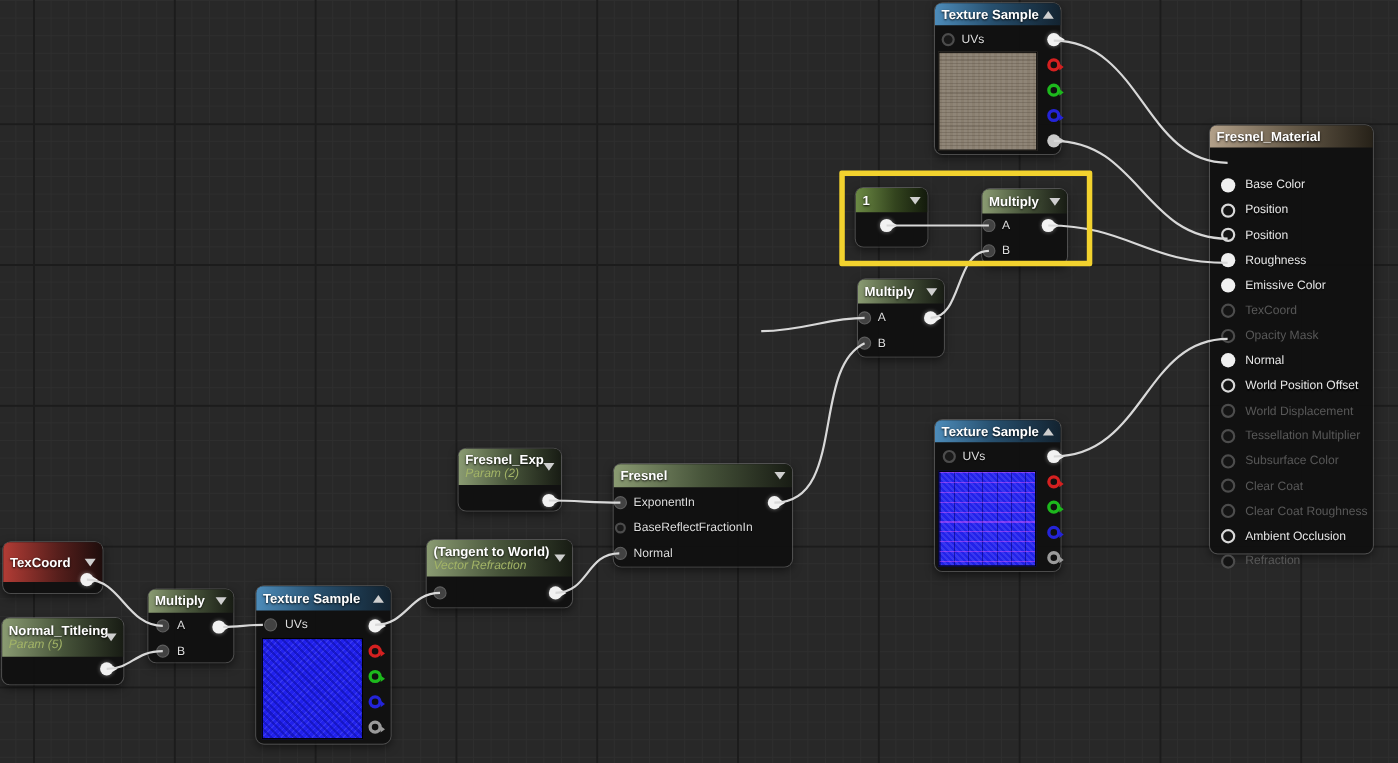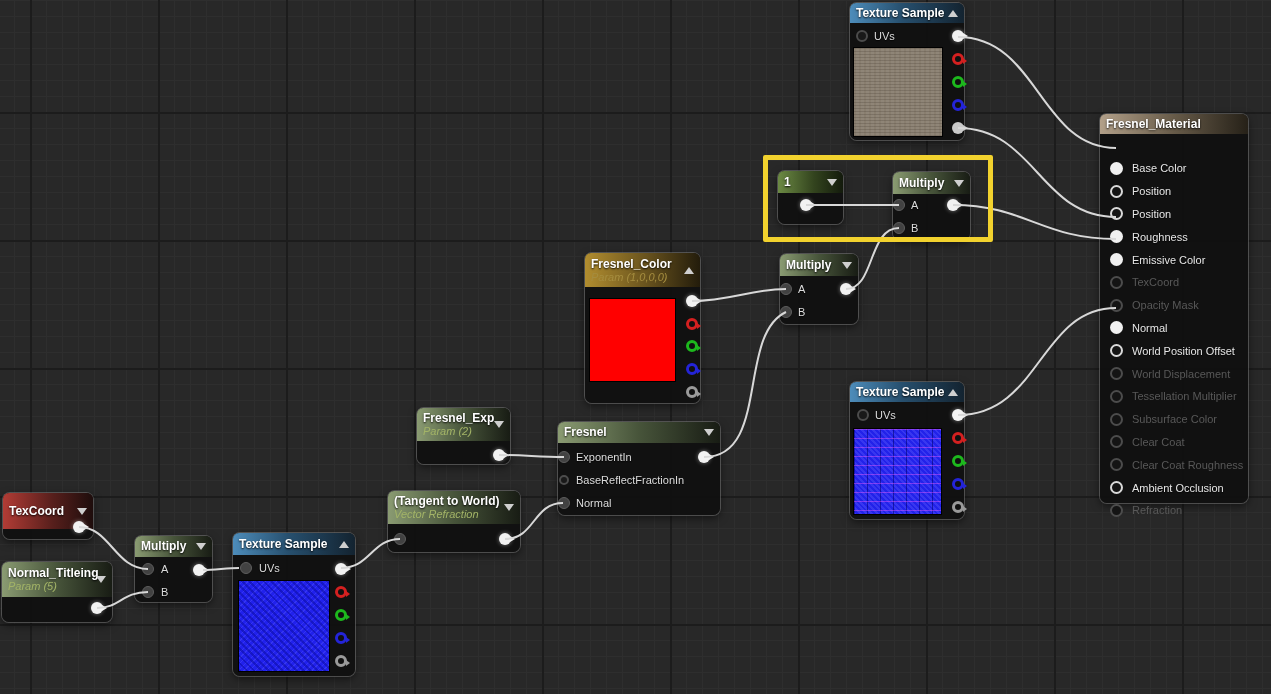--- a/index.html
+++ b/index.html
@@ -202,35 +202,20 @@
         </div>
       <span class="tri down"></span>
     </div>
     <span class="pin in-dark" style="left:0px;top:27px"></span>
     <span class="plabel" style="left:18px;top:27px">A</span>
     <span class="pin out-white" style="left:54px;top:27px"></span>
     <span class="pin in-dark" style="left:0px;top:50px"></span>
     <span class="plabel" style="left:18px;top:50px">B</span>
   </div>
 
-  <div class="node" style="left:585px;top:253px;width:115px;height:150px">
-    <div class="hdr hdr2 hdr-gold">
-      <div class="hmeta">
-        <span class="ttl">Fresnel_Color</span>
-        <span class="sub">Param (1,0,0,0)</span>
-      </div>
-      <span class="tri up"></span>
-    </div>
-    <div class="preview" style="left:4px;top:45px;width:85px;height:82px;background:#ff0000"></div>
-    <span class="pin out-white" style="left:101px;top:42px"></span>
-    <span class="pin ring" style="left:101px;top:65px;color:#d42020"></span>
-    <span class="pin ring" style="left:101px;top:87px;color:#1db81d"></span>
-    <span class="pin ring" style="left:101px;top:110px;color:#2424d8"></span>
-    <span class="pin ring" style="left:101px;top:133px;color:#9a9a9a"></span>
-  </div>
 
   <div class="node" style="left:780px;top:254px;width:78px;height:70px">
     <div class="hdr hdr1 hdr-green" style="height:22px">
       <div class="hmeta">
           <span class="ttl">Multiply</span>
         </div>
       <span class="tri down"></span>
     </div>
     <span class="pin in-dark" style="left:0px;top:29px"></span>
     <span class="plabel" style="left:18px;top:29px">A</span>

